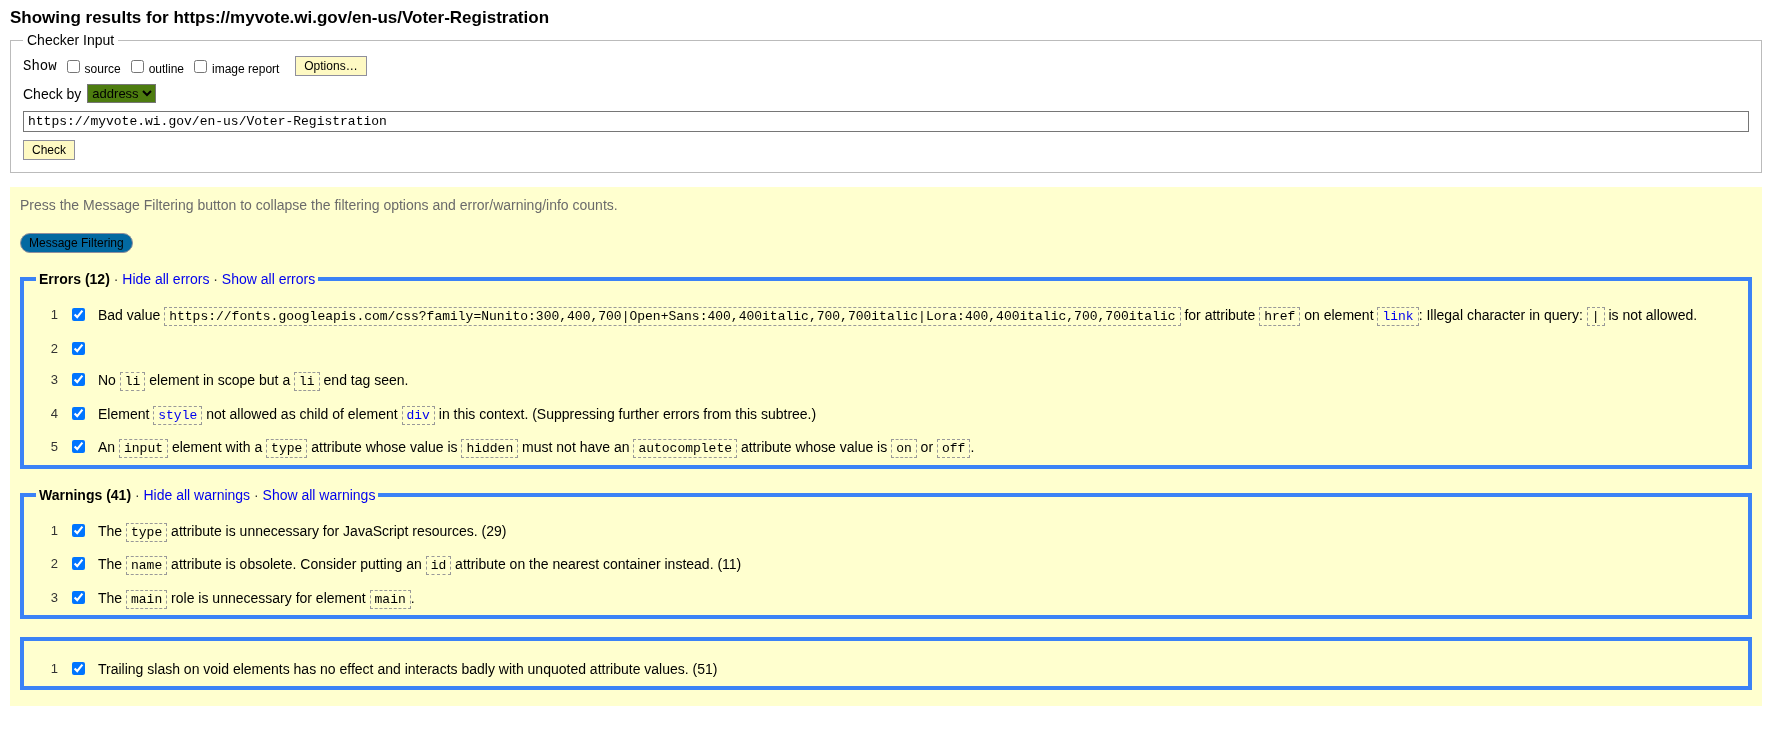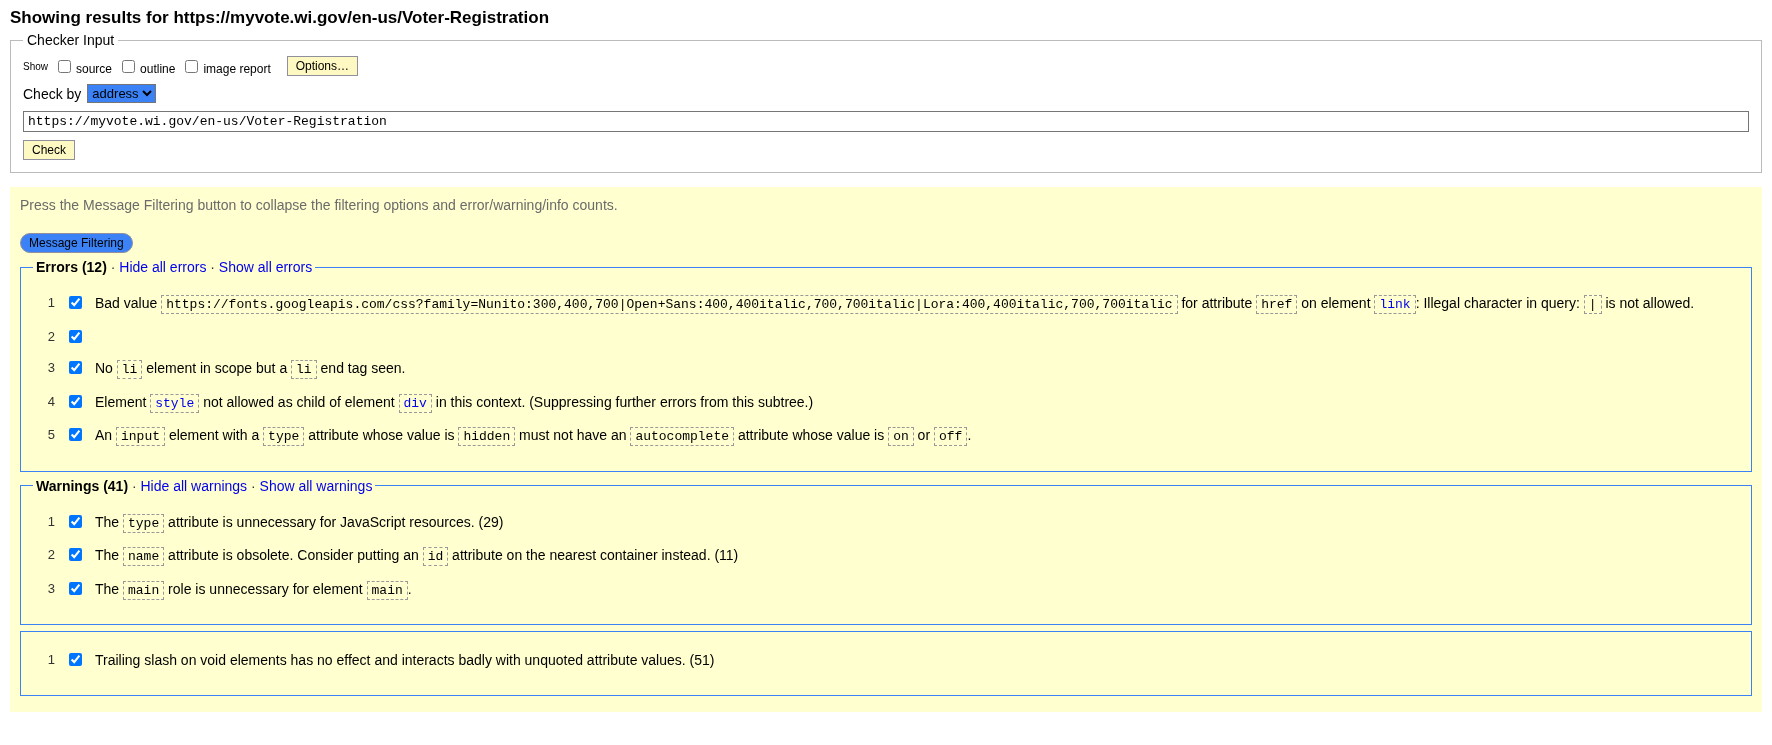--- a/index.html
+++ b/index.html
@@ -41,21 +41,21 @@
     font-family: Arial, sans-serif;
     font-size: 12px;
     background: #fef9c3;
     border: 1px solid #8f8f9d;
     padding: 2px 8px;
     cursor: pointer;
   }
   select.std {
     font-size: 13px;
     border: 1px solid #767676;
-    background: #3b82f6;
+    background: #4d7c0f;
   }
   input[type=text].url {
     width: 100%;
     font-family: "Courier New", monospace;
     font-size: 13px;
     border: 1px solid #767676;
     padding: 2px 4px;
     box-sizing: border-box;
   }
   .url-row { margin-bottom: 8px; }
@@ -63,30 +63,30 @@
     background: #ffffcf;
     padding: 10px 10px 16px 10px;
   }
   .filter-hint {
     color: #6b6b6b;
     font-size: 14px;
     margin-bottom: 20px;
   }
   button.msg-filter {
     font-size: 12px;
-    background: #3b82f6;
+    background: #0369a1;
     border: 1px solid #8f8f9d;
     border-radius: 10px;
     padding: 2px 8px;
     cursor: pointer;
   }
   fieldset.group {
-    border: 1px solid #3b82f6;
-    margin: 6px 0 0 0;
-    padding: 6px 12px 18px 12px;
+    border: 4px solid #3b82f6;
+    margin: 18px 0 0 0;
+    padding: 6px 12px 0 12px;
   }
   fieldset.group legend {
     font-size: 14px;
     padding: 0 3px;
   }
   fieldset.group legend .count { font-weight: bold; }
   a.link { color: #0000ee; text-decoration: none; }
   .dot { color: #333; }
   ol.items {
     list-style: none;
@@ -130,21 +130,21 @@
 <body>
 
 <h2 class="title">
   <span>Showing results for </span><span>https://myvote.wi.gov/en-us/Voter-Registration</span>
 </h2>
 
 <fieldset class="checker-input">
   <legend>Checker Input</legend>
 
   <div class="row">
-    <span style="font-size:10px;">Show</span>
+    <span style="font-size:14px;font-family:Liberation Mono, monospace;">Show</span>
     <label>
       <input type="checkbox" style="">
       <span>source</span>
     </label>
     <label>
       <input type="checkbox" style="">
       <span>outline</span>
     </label>
     <label>
       <input type="checkbox" style="">

